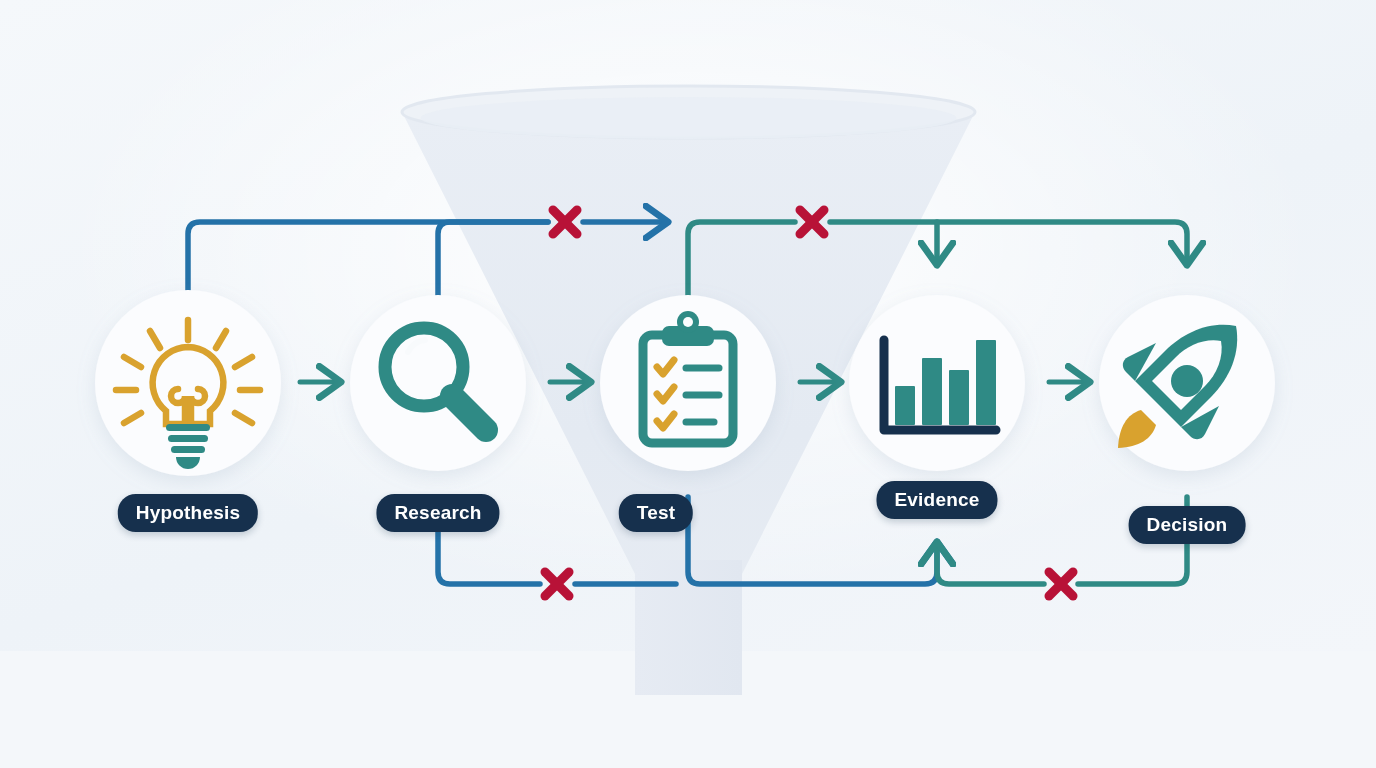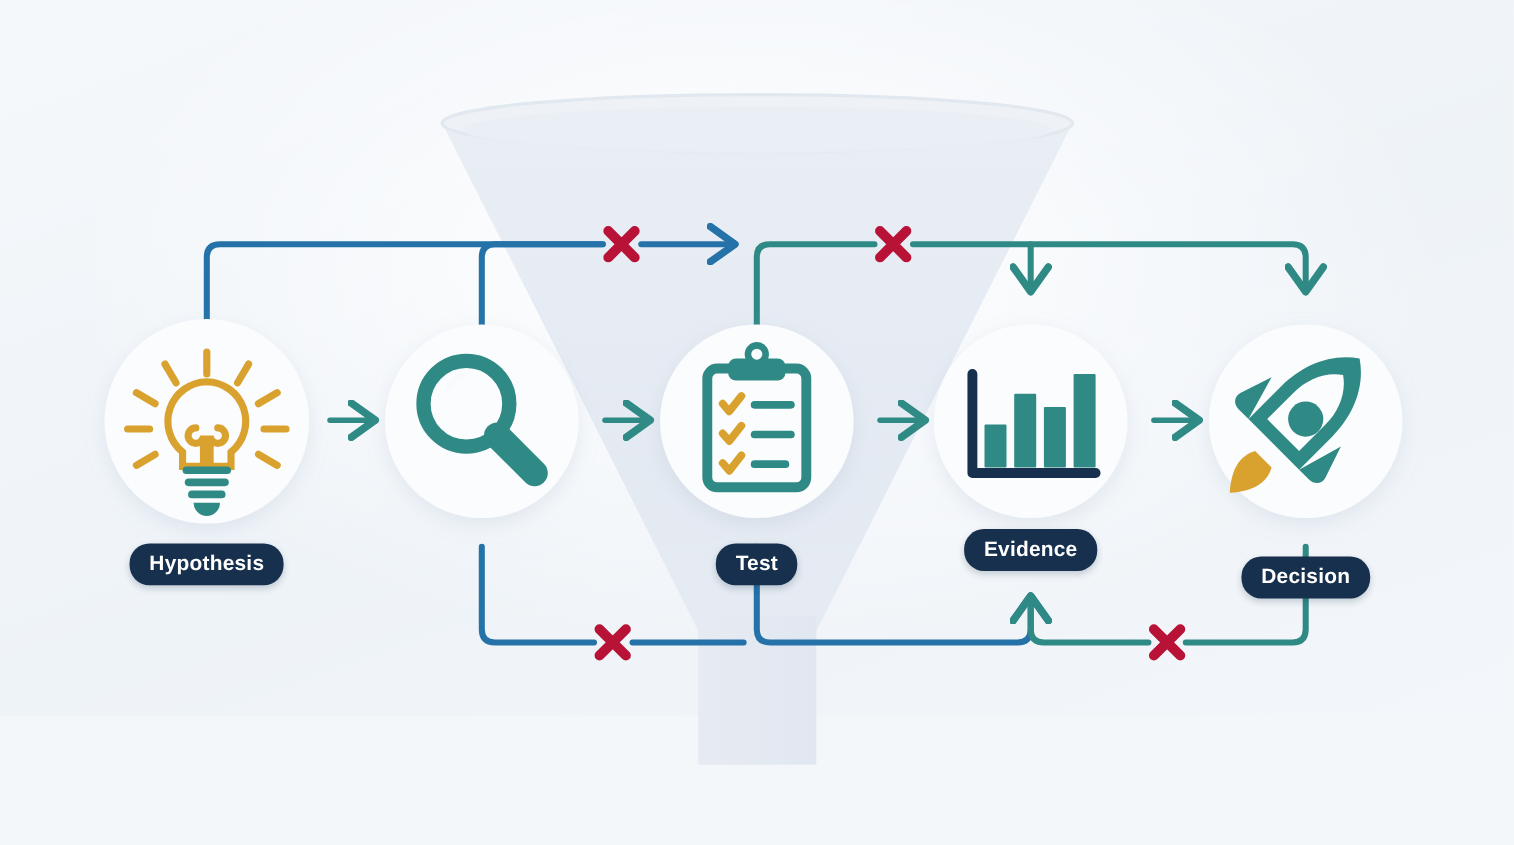--- a/index.html
+++ b/index.html
@@ -215,17 +215,18 @@
           <line x1="569" y1="572" x2="545" y2="596"></line>
       </g>
       <g>
         <line x1="1049" y1="572" x2="1073" y2="596"></line>
           <line x1="1073" y1="572" x2="1049" y2="596"></line>
       </g>
     </g>
   </svg>
 
   <div class="node-label" style="left:188px;top:513px;">Hypothesis</div>
-  <div class="node-label" style="left:688px;top:513px;">Test</div>
+  <div class="node-label" style="left:438px;top:513px;">Research</div>
+  <div class="node-label" style="left:656px;top:513px;">Test</div>
   <div class="node-label" style="left:937px;top:500px;">Evidence</div>
   <div class="node-label" style="left:1187px;top:525px;">Decision</div>
 
 </div>
 
 </body></html>

